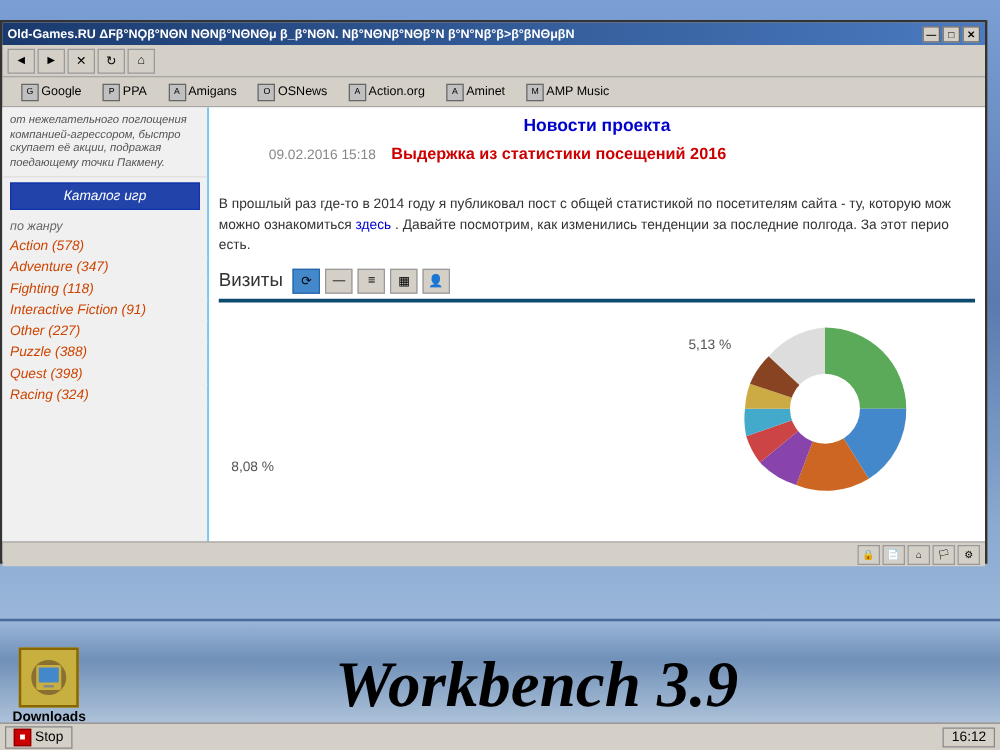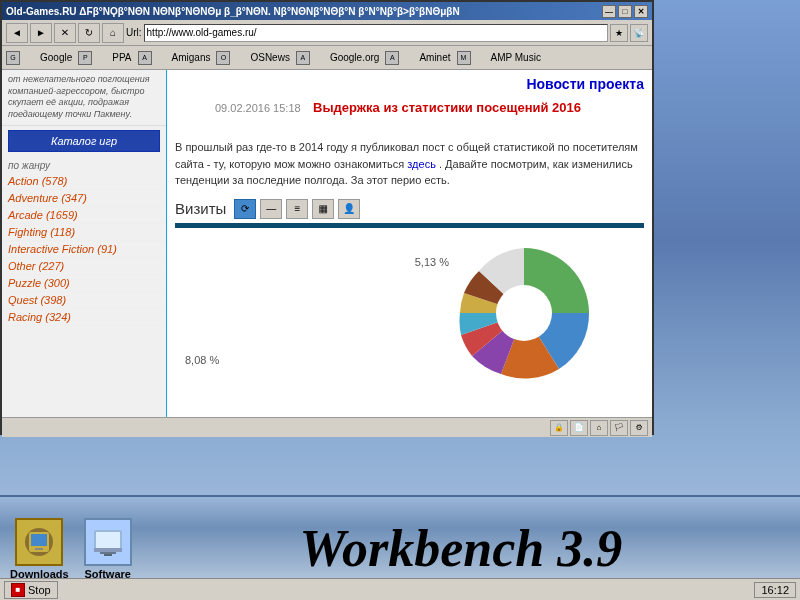--- a/index.html
+++ b/index.html
@@ -16,23 +16,23 @@
     .desktop {
       width: 800px;
       height: 600px;
       background: linear-gradient(180deg, #7a9fd4 0%, #5a7ab0 40%, #8aaad0 70%, #b0c8e8 100%);
       position: relative;
     }
 
     
     .browser-window {
       position: absolute;
-      top: 0;
+      top: 16px;
       left: 0;
-      width: 654px;
+      width: 790px;
       height: 435px;
       border: 2px solid #333;
       background: #d4d0c8;
     }
 
     
     .title-bar {
       background: linear-gradient(90deg, #1a3a6e, #4a7abf);
       color: white;
       font-size: 11px;
@@ -108,25 +108,26 @@
       border-bottom: 1px solid #999;
       padding: 2px 4px;
       display: flex;
       align-items: center;
       gap: 6px;
       height: 24px;
     }
     .bm-item {
       display: flex;
       align-items: center;
-      gap: 20px;
+      gap: 2px;
       font-size: 10px;
       cursor: pointer;
       color: #000;
       white-space: nowrap;
+      margin-left: 11px;
     }
     .bm-icon {
       width: 14px; height: 14px;
       background: #c0c0c0;
       border: 1px solid #666;
       font-size: 7px;
       display: flex; align-items: center; justify-content: center;
     }
 
     
@@ -200,21 +201,21 @@
     }
 
     
     .main-content {
       flex: 1;
       overflow-y: auto;
       background: white;
       padding: 6px 8px;
     }
     .news-header {
-      text-align: right;
+      text-align: center;
       color: #0000cc;
       font-size: 14px;
       font-weight: bold;
       margin-bottom: 6px;
     }
     .news-date {
       color: #888;
       font-size: 11px;
       display: inline;
       padding-left: 40px;
@@ -235,21 +236,21 @@
     .news-link { color: #0000cc; cursor: pointer; }
 
     
     .visits-section {
       margin-top: 10px;
     }
     .visits-header {
       display: flex;
       align-items: center;
       gap: 8px;
-      border-bottom: 5px solid #0c4a6e;
+      border-bottom: 3px solid #0c4a6e;
       padding-bottom: 4px;
       margin-bottom: 8px;
     }
     .visits-title {
       font-size: 15px;
       color: #333;
       font-weight: normal;
     }
     .visits-icons { display: flex; gap: 4px; }
     .visit-icon {
@@ -401,28 +402,20 @@
         <div class="tb-btn">✕</div>
       </div>
     </div>
 
     <div class="toolbar">
       <div class="tool-btn">◄</div>
       <div class="tool-btn">►</div>
       <div class="tool-btn">✕</div>
       <div class="tool-btn">↻</div>
       <div class="tool-btn">⌂</div>
-      <div class="url-bar">
-        <span class="url-label">Url:</span>
-        <input class="url-input" type="text" value="http://www.old-games.ru/" style="">
-        <div class="url-icons">
-          <div class="url-icon">★</div>
-          <div class="url-icon">📡</div>
-        </div>
-      </div>
     </div>
 
     <div class="bookmarks-bar">
       <div class="bm-item">
         <div class="bm-icon">G</div>
         <span>Google</span>
       </div>
       <div class="bm-item">
         <div class="bm-icon">P</div>
         <span>PPA</span>
@@ -430,45 +423,44 @@
       <div class="bm-item">
         <div class="bm-icon">A</div>
         <span>Amigans</span>
       </div>
       <div class="bm-item">
         <div class="bm-icon">O</div>
         <span>OSNews</span>
       </div>
       <div class="bm-item">
         <div class="bm-icon">A</div>
-        <span>Google.org</span>
+        <span>Action.org</span>
       </div>
       <div class="bm-item">
         <div class="bm-icon">A</div>
         <span>Aminet</span>
       </div>
       <div class="bm-item">
         <div class="bm-icon">M</div>
         <span>AMP Music</span>
       </div>
     </div>
 
     <div class="browser-content">
 
       <div class="sidebar">
         <div class="sidebar-header-text">от нежелательного поглощения компанией-агрессором, быстро скупает её акции, подражая поедающему точки Пакмену.</div>
         <div class="catalog-btn">Каталог игр</div>
         <div class="sidebar-section-title">по жанру</div>
         <a class="sidebar-item">Action (578)</a>
         <a class="sidebar-item">Adventure (347)</a>
-        <a class="sidebar-item">Arcade (1659)</a>
         <a class="sidebar-item">Fighting (118)</a>
         <a class="sidebar-item">Interactive Fiction (91)</a>
         <a class="sidebar-item">Other (227)</a>
-        <a class="sidebar-item">Puzzle (300)</a>
+        <a class="sidebar-item">Puzzle (388)</a>
         <a class="sidebar-item">Quest (398)</a>
         <a class="sidebar-item">Racing (324)</a>
       </div>
 
       <div class="main-content">
         <div class="news-header">Новости проекта</div>
         <div>
           <span class="news-date">09.02.2016 15:18</span>
           <span class="news-title">Выдержка из статистики посещений 2016</span>
         </div>
@@ -539,32 +531,20 @@
           <div class="taskbar-icon-img" style="background:#c8b040; border-color:#886600;">
             <svg width="36" height="36" viewBox="0 0 36 36">
               <circle cx="18" cy="18" r="14" fill="#8a7030"></circle>
               <rect x="8" y="8" width="20" height="20" rx="2" fill="#c8b040"></rect>
               <rect x="10" y="10" width="16" height="12" fill="#4488cc"></rect>
               <rect x="14" y="24" width="8" height="2" fill="#888"></rect>
             </svg>
           </div>
           <span class="taskbar-icon-label">Downloads</span>
         </div>
-        <div class="taskbar-icon">
-          <div class="taskbar-icon-img" style="background:#aaccff; border-color:#6688aa;">
-            <svg width="36" height="36" viewBox="0 0 36 36">
-              <rect x="4" y="6" width="28" height="22" rx="2" fill="#9ab8d8"></rect>
-              <rect x="6" y="8" width="24" height="16" fill="#ddeeff"></rect>
-              <rect x="4" y="24" width="28" height="4" fill="#8899bb"></rect>
-              <rect x="10" y="28" width="16" height="2" fill="#667788"></rect>
-              <rect x="14" y="30" width="8" height="2" fill="#556677"></rect>
-            </svg>
-          </div>
-          <span class="taskbar-icon-label">Software</span>
-        </div>
       </div>
     </div>
     <div class="taskbar-title">Workbench 3.9</div>
   </div>
 
   <div class="bottom-bar">
     <div class="stop-btn">
       <div class="stop-icon">■</div>
       <span>Stop</span>
     </div>

